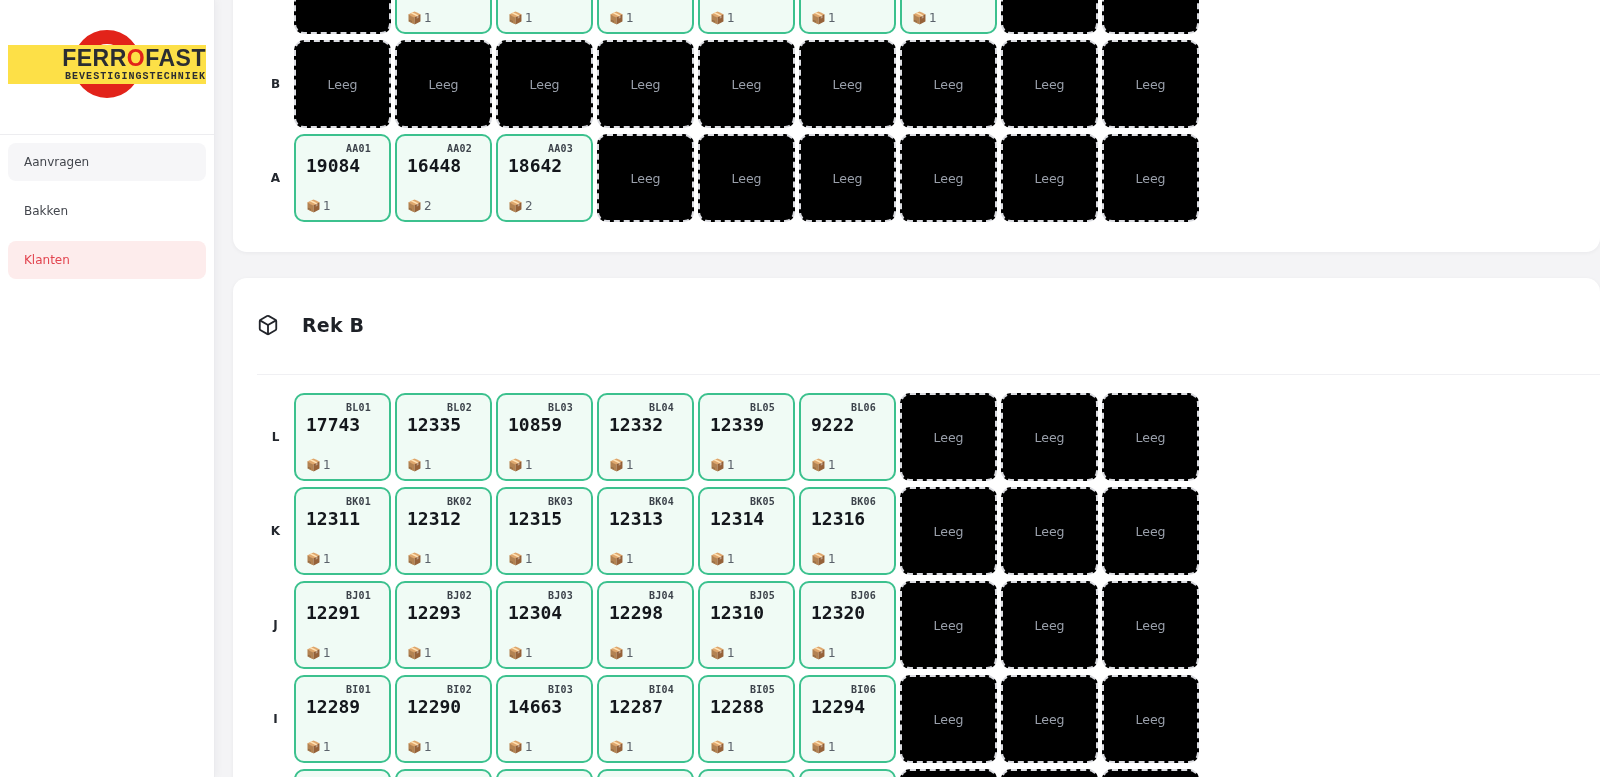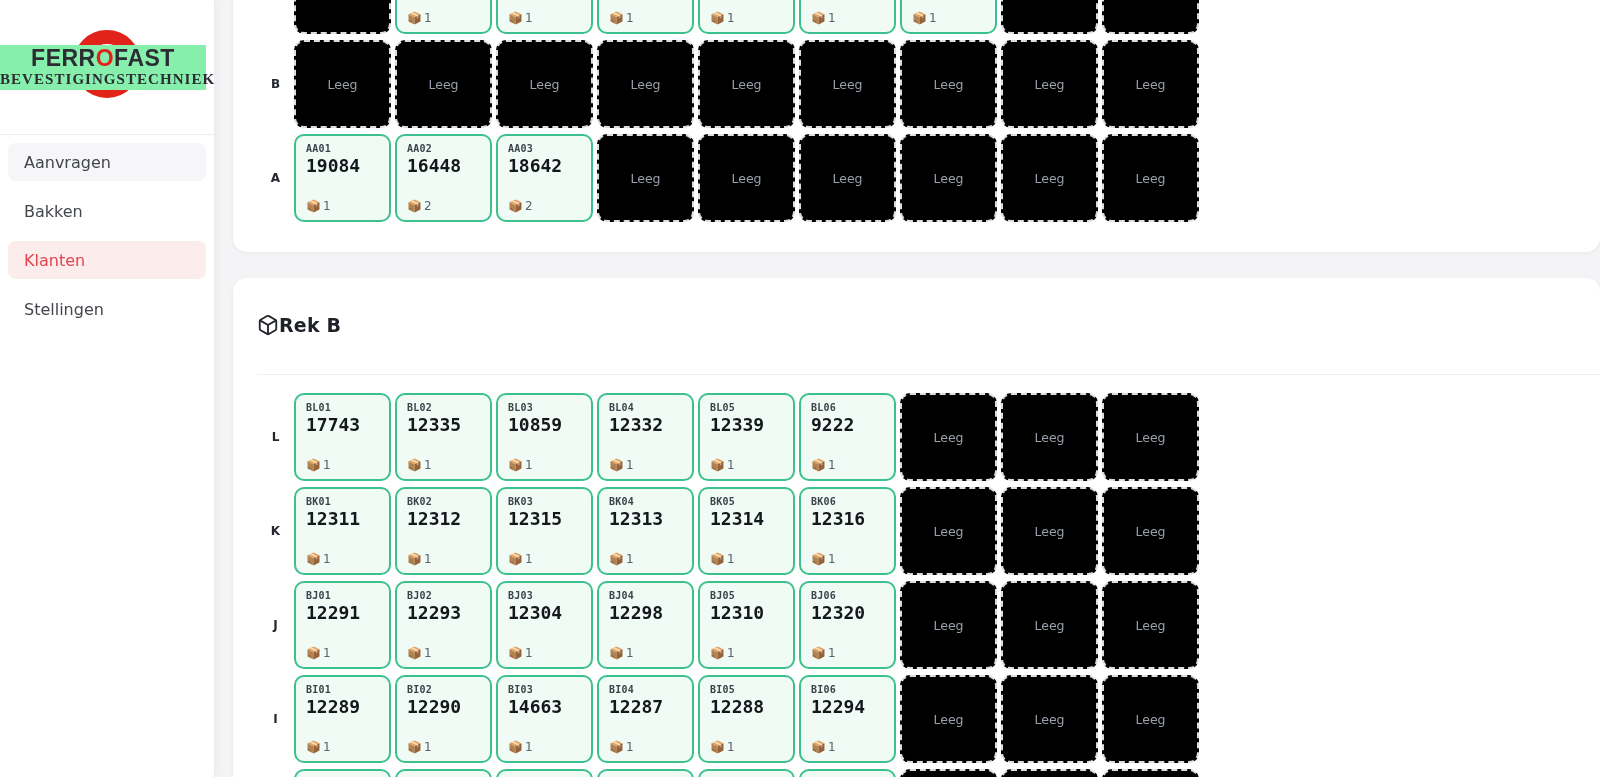--- a/index.html
+++ b/index.html
@@ -19,56 +19,56 @@
     z-index: 5;
   }
   .side-head { height: 135px; border-bottom: 1px solid #ededf0; position: relative; }
   .logo { position: absolute; left: 0; right: 0; top: 0; height: 135px; }
   .logo-ring {
     position: absolute; left: 50%; top: 30px; margin-left: -34px;
     width: 68px; height: 68px;
     border: 14px solid #e2231a; border-radius: 50%;
   }
   .logo-band {
-    position: absolute; left: 0; right: 8px; top: 45px;
-    background: #86efac; text-align: center; padding: 1px 0 2px;
+    position: absolute; left: 8px; right: 8px; top: 45px;
+    background: #fde047; text-align: right; padding: 1px 0 2px;
   }
   .logo-line1 {
     font-family: "Liberation Sans", sans-serif;
     font-size: 23px; font-weight: 800; letter-spacing: 0.5px;
     color: #2b2d32; line-height: 1.05; white-space: nowrap;
   }
   .logo-line1 .logo-o { color: #e2231a; }
   .logo-line2 {
-    font-family: Liberation Serif, serif;
-    font-size: 15px; font-weight: 600; letter-spacing: 1.05px;
+    font-family: Liberation Mono, monospace;
+    font-size: 10px; font-weight: 600; letter-spacing: 1.05px;
     color: #2b2d32; margin-top: 1px; white-space: nowrap;
   }
   .menu { padding: 8px; margin-top: 0; }
   .menu-item {
     height: 38px; border-radius: 8px;
     display: flex; align-items: center;
     padding: 0 16px; margin-bottom: 11px;
-    font-size: 16px; color: #43464d; cursor: pointer;
+    font-size: 12px; color: #43464d; cursor: pointer;
     white-space: nowrap;
   }
   .menu-item.muted-bg { background: #f6f6f8; }
   .menu-item.active { background: #fdecec; color: #e2444f; }
 
   
   .main { margin-left: 216px; padding-left: 17px; }
   .card {
     background: #ffffff; border-radius: 14px;
     box-shadow: 0 1px 4px rgba(17,24,39,0.05);
     padding-left: 24px;
   }
   .card-top { margin-top: -54px; padding-bottom: 24px; }
   .card-bottom { margin-top: 26px; padding-top: 36px; min-height: 580px; }
 
-  .rack-head { display: flex; align-items: center; gap: 0; }
+  .rack-head { display: flex; align-items: center; gap: 23px; }
   .rack-icon { width: 22px; height: 22px; display: inline-flex; }
   .rack-icon svg { width: 22px; height: 22px; }
   .rack-title { font-size: 19px; font-weight: 700; color: #1e2127; letter-spacing: 0.2px; }
   .divider { height: 1px; background: #f0f0f3; margin-top: 38px; }
 
   .grid { margin-top: 18px; }
   .card-top .grid { margin-top: 0; }
   .grid-row { display: flex; margin-bottom: 6px; }
   .row-label {
     width: 37px; display: flex; align-items: center; justify-content: center;
@@ -80,21 +80,21 @@
     position: relative;
   }
   .cell.filled { border: 2px solid #3cc18e; background: #f0fbf5; padding: 7px 10px; }
   .cell.empty {
     border: 2px dashed #dcdde2; background: #000000;
     display: flex; align-items: center; justify-content: center;
   }
   .cell-code {
     display: block;
     font-family: "DejaVu Sans Mono", "Liberation Mono", monospace;
-    font-size: 10px; font-weight: 700; color: #3d434b; letter-spacing: 0.2px;
+    font-size: 10px; font-weight: 700; color: #3d434b; letter-spacing: 0.2px; margin-left: 40px;
   }
   .cell-value {
     display: block;
     font-family: "DejaVu Sans Mono", "Liberation Mono", monospace;
     font-size: 18px; font-weight: 600; color: #14171c; margin-top: 1px;
   }
   .cell-count {
     position: absolute; left: 10px; bottom: 7px;
     display: flex; align-items: center; gap: 2px;
     font-size: 12px; color: #5a616a;
@@ -112,21 +112,20 @@
       <div class="logo-band">
         <div class="logo-line1"><span>FERR</span><span class="logo-o">O</span><span>FAST</span></div>
         <div class="logo-line2">BEVESTIGINGSTECHNIEK</div>
       </div>
     </div>
   </div>
   <nav class="menu">
     <div class="menu-item muted-bg">Aanvragen</div>
     <div class="menu-item">Bakken</div>
     <div class="menu-item active">Klanten</div>
-    <div class="menu-item">Stellingen</div>
   </nav>
 </aside>
 
 <main class="main">
 
   <section class="card card-top">
     <div class="grid">
         <div class="grid-row">
           <div class="row-label"></div>
           <div class="cell empty"></div>

